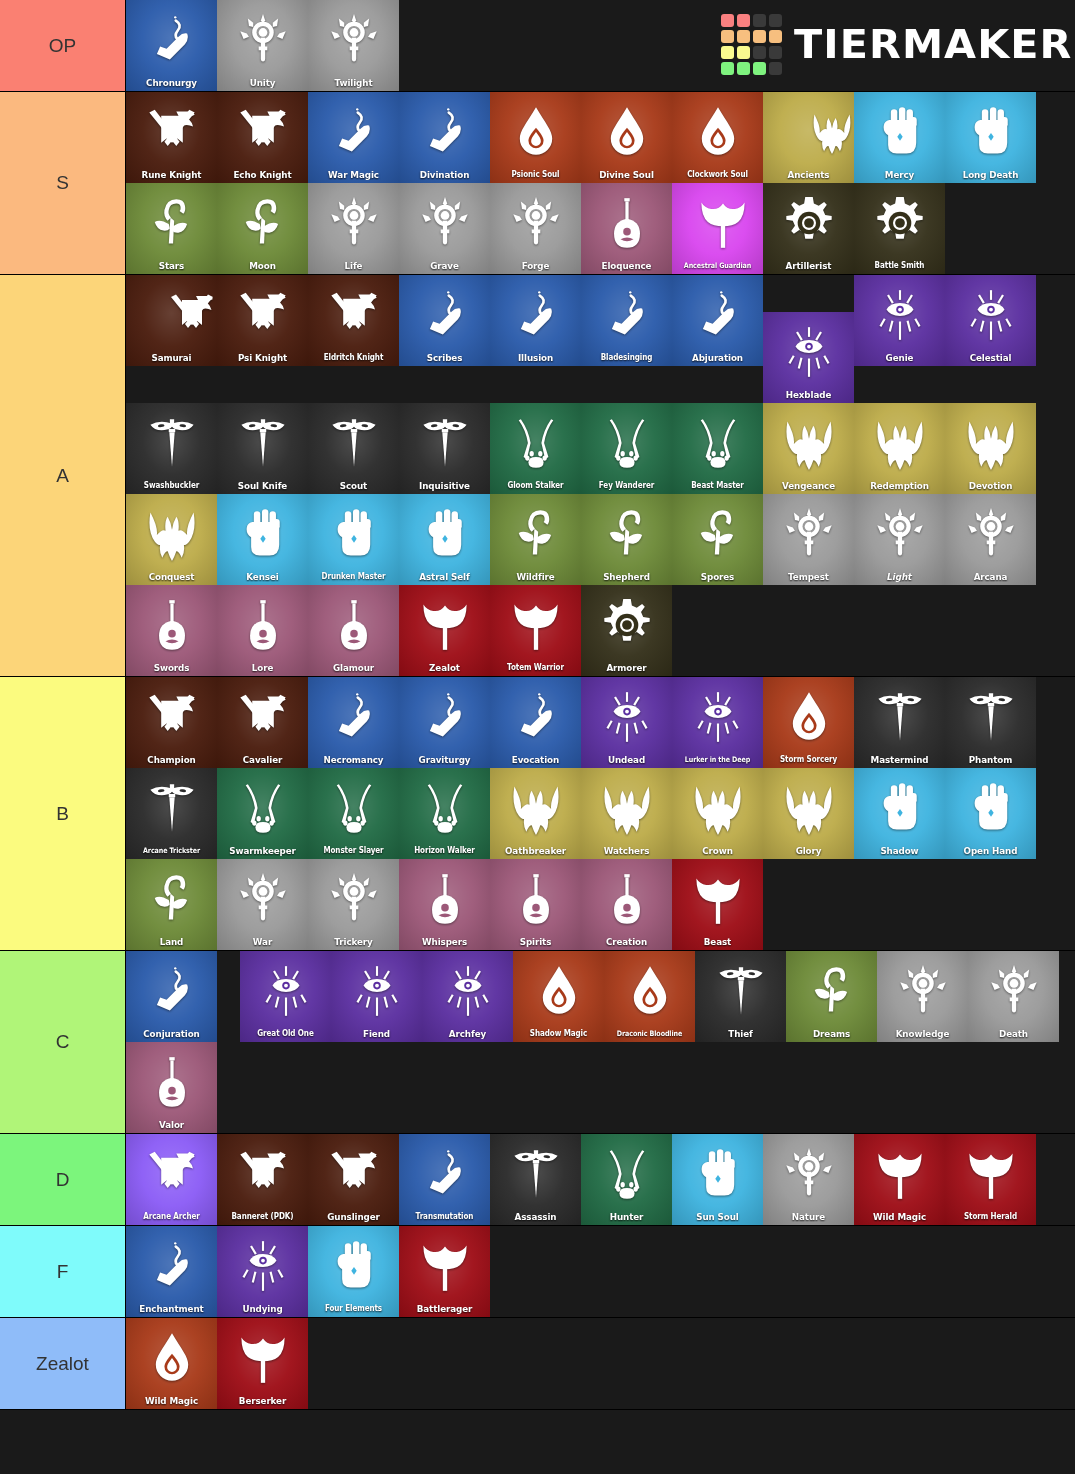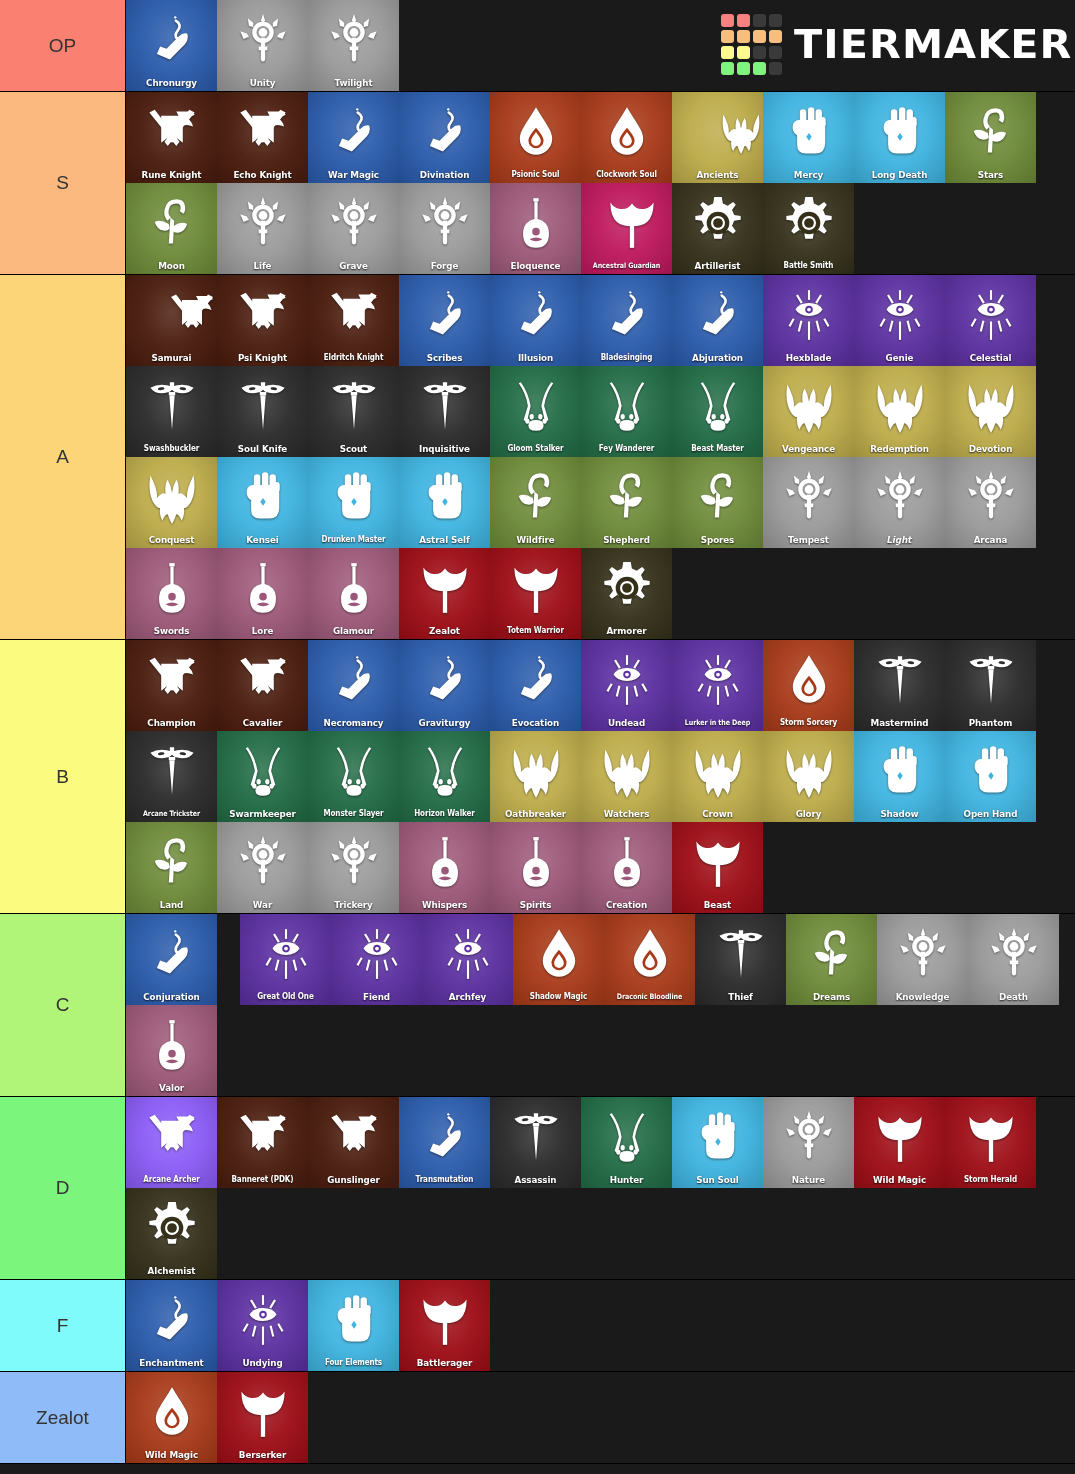--- a/index.html
+++ b/index.html
@@ -250,20 +250,31 @@
           </div>
           <div class="cell" style="background: rgb(168, 58, 25);">
             <div class="glow"></div>
             <svg viewBox="0 0 100 100">
               <g fill="#fff">
                 <path d="M50 4 C68 34 80 48 80 62 A30 30 0 0 1 20 62 C20 48 32 34 50 4 Z"></path>
                 <path d="M50 42 c10 12 14 18 14 24 a14 14 0 0 1 -28 0 c0 -6 4 -12 14 -24 Z" fill="#a83a19"></path>
                 <path d="M50 50 c6 8 9 12 9 17 a9 9 0 0 1 -18 0 c0 -5 3 -9 9 -17 Z" fill="#fff"></path>
               </g>
             </svg>
+            <div class="cap">Divine Soul</div>
+          </div>
+          <div class="cell" style="background: rgb(168, 58, 25);">
+            <div class="glow"></div>
+            <svg viewBox="0 0 100 100">
+              <g fill="#fff">
+                <path d="M50 4 C68 34 80 48 80 62 A30 30 0 0 1 20 62 C20 48 32 34 50 4 Z"></path>
+                <path d="M50 42 c10 12 14 18 14 24 a14 14 0 0 1 -28 0 c0 -6 4 -12 14 -24 Z" fill="#a83a19"></path>
+                <path d="M50 50 c6 8 9 12 9 17 a9 9 0 0 1 -18 0 c0 -5 3 -9 9 -17 Z" fill="#fff"></path>
+              </g>
+            </svg>
             <div class="cap tiny">Clockwork Soul</div>
           </div>
           <div class="cell" style="background: rgb(189, 172, 74); padding-left: 47px;">
             <div class="glow"></div>
             <svg viewBox="0 0 100 100">
               <g fill="#fff">
                 <path d="M10 10 q14 26 12 42 q10 -12 16 -8 q-2 -18 4 -26 q6 10 8 24 q2 -14 8 -24 q6 8 4 26 q6 -4 16 8 q-2 -16 12 -42 q6 34 -8 54 q-6 8 -10 6 q2 14 -4 24 q-6 -14 -10 -12 q-4 12 -8 18 q-4 -6 -8 -18 q-4 -2 -10 12 q-6 -10 -4 -24 q-4 2 -10 -6 q-14 -20 -8 -54 Z"></path>
               </g>
             </svg>
             <div class="cap">Ancients</div>
@@ -380,21 +391,21 @@
               <g fill="#fff">
                 <path d="M45 4 h10 v6 h-10 Z"></path>
                 <path d="M47 10 h6 v38 h-6 Z"></path>
                 <path d="M50 42 q24 4 24 28 q0 26 -24 26 q-24 0 -24 -26 q0 -24 24 -28 Z"></path>
                 <circle cx="50" cy="66" r="7" fill="#9c5878"></circle>
                 <path d="M38 80 q12 -6 24 0 q-12 8 -24 0 Z" fill="#9c5878"></path>
               </g>
             </svg>
             <div class="cap">Eloquence</div>
           </div>
-          <div class="cell" style="background: #be185d; padding-left: 11px;">
+          <div class="cell" style="background: #d946ef; padding-left: 11px;">
             <div class="glow"></div>
             <svg viewBox="0 0 100 100">
               <g fill="#fff">
                 <path d="M50 14 q-8 12 -22 10 q-12 -2 -18 -12 q0 26 12 36 q10 8 28 8 q18 0 28 -8 q12 -10 12 -36 q-6 10 -18 12 q-14 2 -22 -10 Z"></path>
                 <path d="M46 50 h8 v46 h-8 Z"></path>
               </g>
             </svg>
             <div class="cap tinier">Ancestral Guardian</div>
           </div>
           <div class="cell" style="background: rgb(52, 48, 26);">
@@ -499,21 +510,21 @@
             <div class="glow"></div>
             <svg viewBox="0 0 100 100">
               <g fill="#fff">
                 <circle cx="56" cy="8" r="2.2"></circle>
                 <path d="M57 14 q12 8 4 18 q-8 10 -1 16 q5 4 11 0" fill="none" stroke="#fff" stroke-width="5" stroke-linecap="round"></path>
                 <path d="M78 38 q4 10 -4 20 L46 86 L22 76 L28 62 L40 66 L62 44 q8 -8 16 -6 Z"></path>
               </g>
             </svg>
             <div class="cap">Abjuration</div>
           </div>
-          <div class="cell" style="background: rgb(91, 47, 160);">
+          <div class="cell" style="background: rgb(91, 47, 160); margin-top: 37px;">
             <div class="glow"></div>
             <svg viewBox="0 0 100 100">
               <g fill="#fff">
                 <path d="M48 4 h4 v18 h-4 Z"></path>
                 <path d="M26 14 l3.5 -2 l9 15 l-3.5 2 Z"></path>
                 <path d="M74 14 l-3.5 -2 l-9 15 l3.5 2 Z"></path>
                 <path d="M50 28 q18 0 25 12 q-7 12 -25 12 q-18 0 -25 -12 q7 -12 25 -12 Z"></path>
                 <circle cx="50" cy="40" r="7" fill="#5b2fa0"></circle>
                 <circle cx="50" cy="40" r="3.5" fill="#fff"></circle>
                 <path d="M20 56 l3.5 2 l-8 14 l-3.5 -2 Z"></path>
@@ -1567,32 +1578,20 @@
           <div class="cell" style="background: rgb(158, 13, 22);">
             <div class="glow"></div>
             <svg viewBox="0 0 100 100">
               <g fill="#fff">
                 <path d="M50 14 q-8 12 -22 10 q-12 -2 -18 -12 q0 26 12 36 q10 8 28 8 q18 0 28 -8 q12 -10 12 -36 q-6 10 -18 12 q-14 2 -22 -10 Z"></path>
                 <path d="M46 50 h8 v46 h-8 Z"></path>
               </g>
             </svg>
             <div class="cap tiny">Storm Herald</div>
           </div>
-          <div class="cell" style="background: rgb(52, 48, 26);">
-            <div class="glow"></div>
-            <svg viewBox="0 0 100 100">
-              <g fill="#fff">
-                <path d="M50 2 l7 0 l2 12 l9 4 l10 -7 l5 5 l-7 10 l4 9 l12 2 l0 7 l-12 2 l-4 9 l7 10 l-5 5 l-10 -7 l-9 4 l-2 12 l-7 0 l-7 0 l-2 -12 l-9 -4 l-10 7 l-5 -5 l7 -10 l-4 -9 l-12 -2 l0 -7 l12 -2 l4 -9 l-7 -10 l5 -5 l10 7 l9 -4 l2 -12 Z"></path>
-                <circle cx="50" cy="50" r="21" fill="#34301a"></circle>
-                <circle cx="50" cy="50" r="13" fill="#fff"></circle>
-                <circle cx="50" cy="50" r="9" fill="#34301a"></circle>
-              </g>
-            </svg>
-            <div class="cap">Alchemist</div>
-          </div>
         </div>
       </div>
       <div class="tier">
         <div class="tier-label" style="background: rgb(127, 251, 251);">F</div>
         <div class="tier-items">
           <div class="cell" style="background: rgb(42, 91, 171);">
             <div class="glow"></div>
             <svg viewBox="0 0 100 100">
               <g fill="#fff">
                 <circle cx="56" cy="8" r="2.2"></circle>

